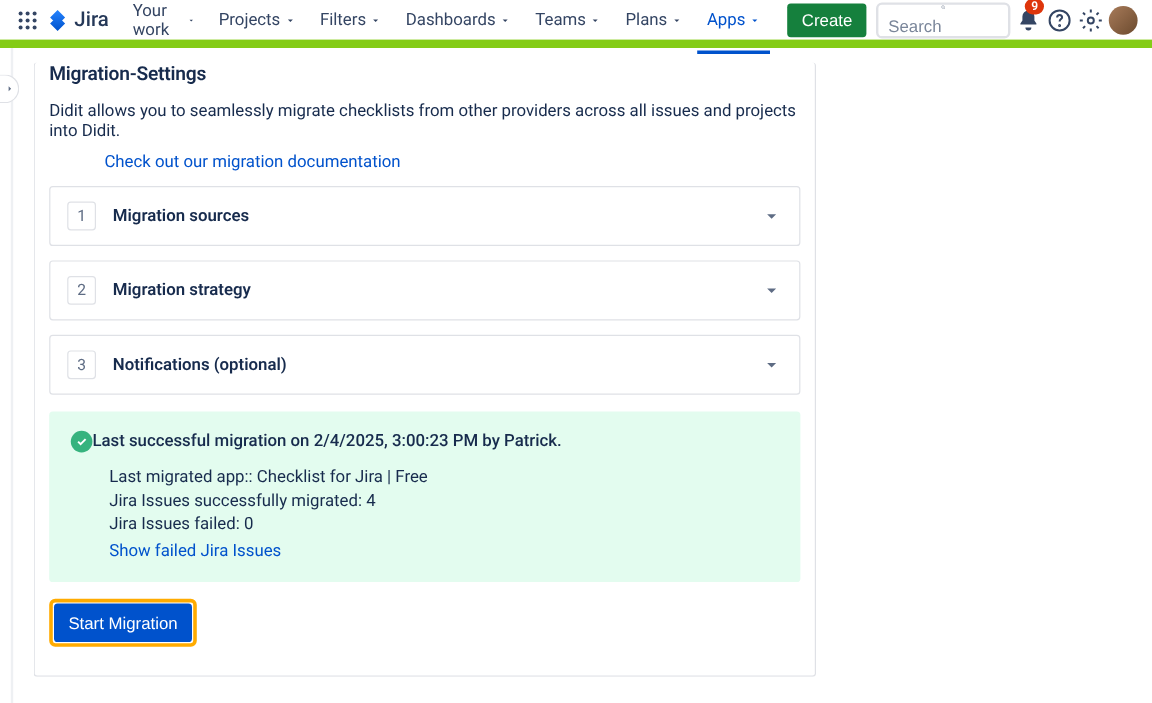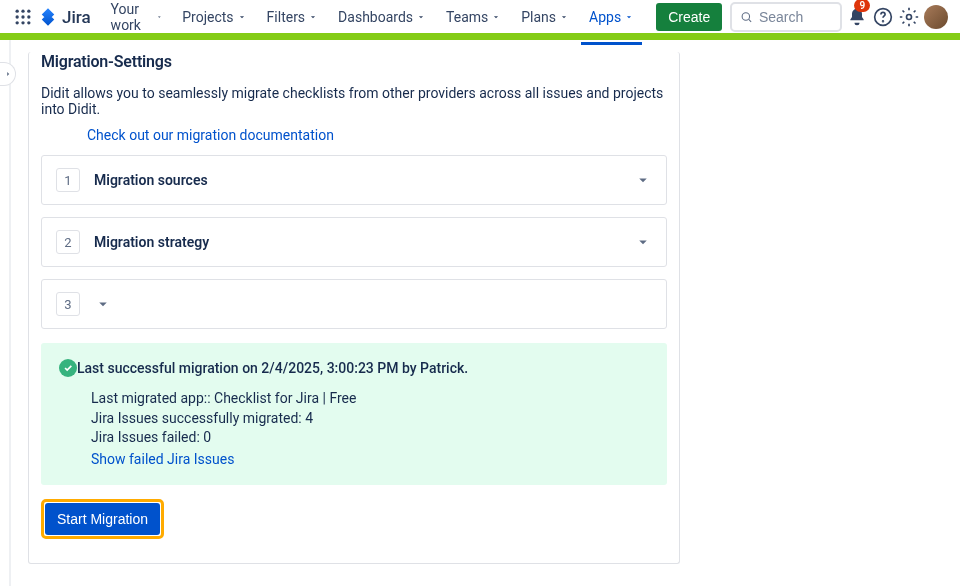--- a/index.html
+++ b/index.html
@@ -6,21 +6,21 @@
 body { font-family: -apple-system, BlinkMacSystemFont, 'Segoe UI', Roboto, sans-serif; font-size: 14px; color: #172B4D; background: #fff; width: 960px; height: 586px; overflow: hidden; }
 .topnav { height: 40px; border-bottom: 7px solid #84cc16; display: flex; align-items: center; padding: 0 12px; gap: 4px; }
 .app-switcher, .notif-btn, .help-btn, .settings-btn, .avatar { width: 32px; height: 32px; display: flex; align-items: center; justify-content: center; border-radius: 3px; cursor: pointer; color: #344563; position: relative; }
 .jira-logo { display: flex; align-items: center; gap: 4px; color: #253858; font-weight: 500; font-size: 17px; margin-right: 8px; }
 .jira-logo svg { width: 20px; height: 20px; }
 .nav-item { padding: 0 8px; height: 56px; display: flex; align-items: center; cursor: pointer; color: #344563; font-size: 14px; gap: 3px; }
 .nav-item.active { box-shadow: inset 0 -3px 0 #0052CC; color: #0052CC; }
 .nav-item .chev { width: 10px; height: 10px; }
 .create-btn { background: #15803d; color: #fff; border: none; padding: 6px 12px; border-radius: 3px; font-size: 14px; cursor: pointer; margin-left: 10px; }
 .spacer { flex: 1; }
-.search-box { width: 154px; height: 30px; border: 2px solid #dfe1e6; border-radius: 5px; display: flex; align-items: center; padding: 0 8px; gap: 6px; color: #5e6c84; }
+.search-box { width: 154px; height: 30px; border: 2px solid #dfe1e6; border-radius: 5px; display: flex; align-items: center; padding: 0 8px; gap: 6px; color: #5e6c84; flex-direction: column; }
 .search-box input { border: none; outline: none; width: 100%; font-size: 14px; color: #172B4D; }
 .search-box input::placeholder { color: #7a869a; }
 .badge { position: absolute; top: -2px; right: -2px; background: #DE350B; color: #fff; font-size: 10px; border-radius: 8px; padding: 1px 5px; font-weight: 600; }
 .avatar img, .avatar .av { width: 24px; height: 24px; border-radius: 50%; background: linear-gradient(135deg, #a87b5a, #6b4a2e); }
 .sidebar-toggle { position: absolute; left: 0; top: 62px; width: 16px; height: 24px; background: #fff; border: 1px solid #dfe1e6; border-left: none; border-radius: 0 12px 12px 0; display: flex; align-items: center; justify-content: center; cursor: pointer; }
 .sidebar-toggle svg { width: 10px; height: 10px; color: #5e6c84; }
 .vline { position: absolute; left: 9px; top: 40px; bottom: 0; width: 2px; background: #eef0f3; }
 .main { padding: 0 12px 0 28px; }
 .card-outer { border: 1px solid #dfe1e6; border-radius: 3px; border-top: none; padding: 0 12px 24px 12px; width: 652px; }
 .section-title { font-weight: 600; font-size: 16px; margin-top: 12px; margin-bottom: 14px; letter-spacing: -0.2px; }
@@ -166,20 +166,21 @@
     </div>
     <div class="step-row">
       <div class="step-num">2</div>
       <div class="step-label">Migration strategy</div>
       <svg class="step-chev" width="18" height="18" viewBox="0 0 24 24" fill="currentColor">
           <path d="M7 10l5 5 5-5z"></path>
         </svg>
     </div>
     <div class="step-row">
       <div class="step-num">3</div>
+      <div class="step-label">Notifications (optional)</div>
       <svg class="step-chev" width="18" height="18" viewBox="0 0 24 24" fill="currentColor">
           <path d="M7 10l5 5 5-5z"></path>
         </svg>
     </div>
 
     <div class="status-box">
       <div class="status-head">
         <div class="chk-ic">
           <svg viewBox="0 0 24 24" fill="none" stroke="currentColor" stroke-width="4">
               <path d="M5 12l5 5L20 7"></path>

